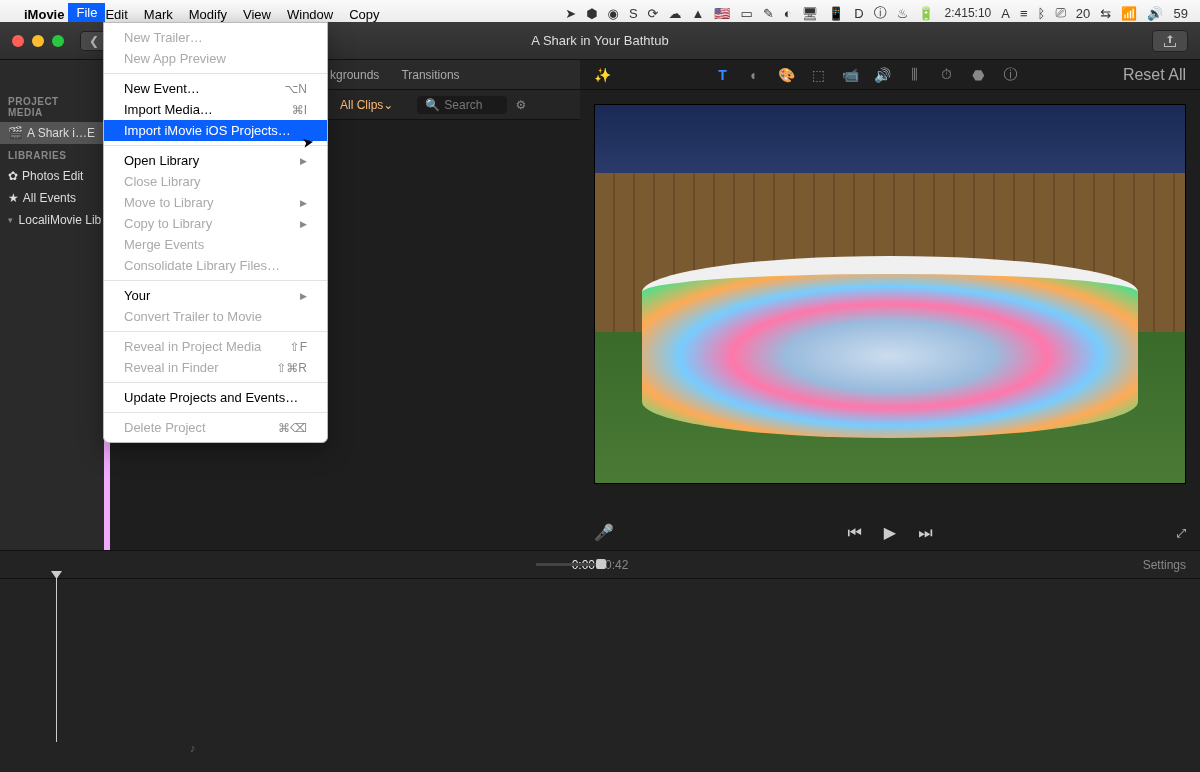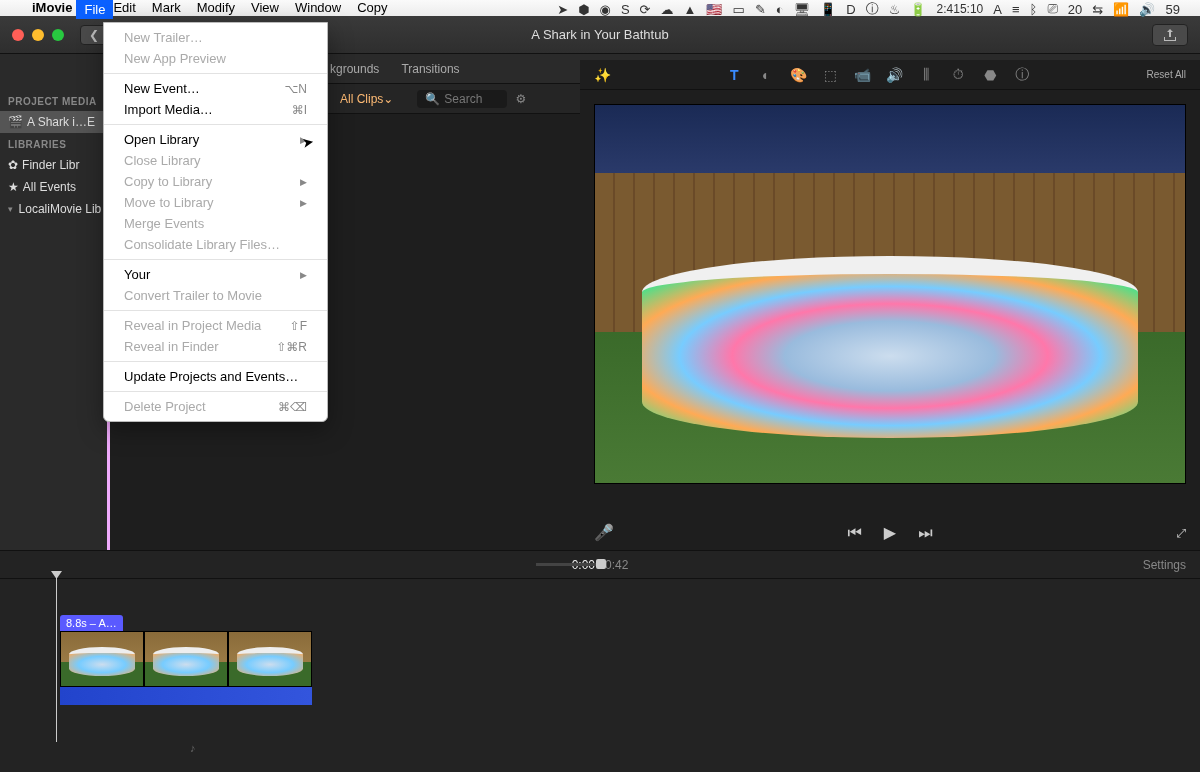--- a/index.html
+++ b/index.html
@@ -1,19 +1,19 @@
 <!DOCTYPE html>
 <html><head>
 <meta charset="utf-8">
 <style>
   * { margin: 0; padding: 0; box-sizing: border-box; font-family: -apple-system, "Helvetica Neue", Arial, sans-serif; }
   body { width: 1200px; height: 772px; background: #1e1e1e; overflow: hidden; position: relative; color: #ccc; font-size: 13px; }
 
   
-  .menubar { height: 16px; background: linear-gradient(#fafafa,#ececec); display:flex; align-items:flex-start; padding:0 20px; color:#000; font-size:13px; position:relative; z-index:100;}
+  .menubar { height: 22px; background: linear-gradient(#fafafa,#ececec); display:flex; align-items:flex-end; padding:0 12px; color:#000; font-size:13px; position:relative; z-index:100;}
   .menubar .apple { font-size:14px; margin-right:12px;}
   .menubar .app { font-weight:600; margin-right:12px;}
   .menubar .m { margin-right:16px; cursor:default;}
   .menubar .m.open { background:#0a60ff; color:#fff; padding:2px 8px; margin-right:0; margin-left:-8px;}
   .menubar .right { margin-left:auto; display:flex; gap:10px; align-items:center; font-size:13px; color:#333;}
   .menubar .right span { display:inline-flex; align-items:center; }
   .menubar .clock { font-size:12px; line-height:9px; text-align:center;}
 
   
   .toolbar { height:38px; background:linear-gradient(#3a3a3a,#2e2e2e); display:flex; align-items:center; padding:0 12px; border-bottom:1px solid #111;}
@@ -25,21 +25,21 @@
 
   
   .tabbar { height:30px; background:#2a2a2a; display:flex; align-items:center; padding-left:330px; border-bottom:1px solid #111; font-size:12px; color:#aaa;}
   .tabbar span { margin-right:22px;}
   .filterbar { height:30px; background:#252525; display:flex; align-items:center; padding-left:340px; border-bottom:1px solid #111; font-size:12px;}
   .filterbar .clips { color:#fdba74; margin-right:24px;}
   .filterbar .search { background:#1a1a1a; border-radius:4px; padding:2px 8px; color:#777; width:90px; display:flex; align-items:center; gap:4px;}
   .filterbar .gear { margin-left:8px; color:#888;}
 
   
-  .sidebar { position:absolute; left:0; top:60px; width:110px; bottom:222px; background:#2a2a2a; padding-top:30px; font-size:12px; border-right:3px solid #f0abfc;}
+  .sidebar { position:absolute; left:0; top:60px; width:110px; bottom:222px; background:#2a2a2a; padding-top:30px; font-size:12px; border-right:6px solid #f0abfc;}
   .sidebar .hdr { color:#888; font-size:10px; font-weight:600; letter-spacing:0.5px; padding:6px 8px 4px;}
   .sidebar .item { padding:4px 8px; color:#ddd; display:flex; align-items:center; gap:4px; white-space:nowrap; overflow:hidden;}
   .sidebar .item.sel { background:#555;}
   .sidebar .tri::before { content:"▸"; font-size:9px; margin-right:2px; color:#888;}
   .sidebar .tri.open::before { content:"▾";}
 
   
   .dropdown { position:absolute; left:103px; top:22px; width:225px; background:#fff; border:1px solid #bbb; border-radius:0 0 6px 6px; box-shadow:0 8px 24px rgba(0,0,0,0.35); z-index:200; padding:4px 0; font-size:13px; color:#000;}
   .dropdown .mi { padding:3px 20px; display:flex; justify-content:space-between; align-items:center;}
   .dropdown .mi.dis { color:#aaa;}
@@ -47,21 +47,21 @@
   .dropdown .sep { height:1px; background:#e2e2e2; margin:4px 0;}
   .dropdown .sc { color:#888; font-size:12px;}
   .dropdown .arrow::after { content:"▶"; font-size:9px; color:#888;}
   .cursor { position:absolute; left:302px; top:134px; z-index:300; font-size:14px; color:#000; transform:rotate(-10deg);}
 
   
   .preview { position:absolute; left:580px; right:0; top:60px; bottom:222px; background:#1e1e1e;}
   .preview-tools { height:30px; display:flex; align-items:center; padding:0 14px; gap:16px; color:#888; font-size:14px; border-bottom:1px solid #111;}
   .preview-tools .spacer { flex:1;}
   .preview-tools .t-icon { width:16px; text-align:center;}
-  .preview-tools .reset { color:#aaa; font-size:10px;text-align:right;}
+  .preview-tools .reset { color:#aaa; font-size:16px;text-align:right;}
   .video { margin:14px; height:380px; background:linear-gradient(180deg,#1a2a55 0%, #2a3a6a 18%, #8a6b3a 18%, #9a7a45 60%, #3a6a2a 60%, #4a7a35 100%); position:relative; border:1px solid #000;}
   .fence { position:absolute; top:18%; left:0; right:0; bottom:40%; background:repeating-linear-gradient(90deg,#7a5a30 0 18px,#6a4a28 18px 20px);}
   .pool { position:absolute; bottom:12%; left:8%; right:8%; height:48%; border-radius:50% / 20%; background:radial-gradient(ellipse at center,#cde 0%, #9bd 30%, #f7a 45%, #7cf 60%, #fa5 75%, #5d8 90%); border-top:18px solid #f0f0f0;}
   .playback { position:absolute; bottom:8px; left:0; right:0; display:flex; align-items:center; justify-content:center; gap:22px; color:#ccc; font-size:16px;}
   .mic { position:absolute; left:14px;}
   .full { position:absolute; right:14px; font-size:12px;}
 
   
   .timeline { position:absolute; left:0; right:0; bottom:0; height:222px; background:#232323; border-top:1px solid #111;}
   .timeline-hdr { height:28px; display:flex; align-items:center; padding:0 14px; font-size:12px; color:#888; border-bottom:1px solid #111;}
@@ -154,21 +154,21 @@
 <div class="filterbar">
   <span class="clips"><span>All Clips</span> ⌄</span>
   <span class="search">🔍 <span>Search</span></span>
   <span class="gear">⚙</span>
 </div>
 
 <div class="sidebar">
   <div class="hdr">PROJECT MEDIA</div>
   <div class="item sel">🎬 <span>A Shark i…E</span></div>
   <div class="hdr">LIBRARIES</div>
-  <div class="item">✿ <span>Finder Libr</span></div>
+  <div class="item">✿ <span>Photos Edit</span></div>
   <div class="item">★ <span>All Events</span></div>
   <div class="item tri open">
       <span>LocaliMovie Lib</span>
     </div>
 </div>
 
 <div class="browser"></div>
 
 <div class="dropdown">
   <div class="mi dis">
@@ -179,32 +179,35 @@
     </div>
   <div class="sep"></div>
   <div class="mi">
       <span>New Event…</span>
       <span class="sc">⌥N</span>
     </div>
   <div class="mi">
       <span>Import Media…</span>
       <span class="sc">⌘I</span>
     </div>
+  <div class="mi hl">
+      <span>Import iMovie iOS Projects…</span>
+    </div>
   <div class="sep"></div>
   <div class="mi arrow">
       <span>Open Library</span>
     </div>
   <div class="mi dis">
       <span>Close Library</span>
     </div>
   <div class="mi dis arrow">
+      <span>Move to Library</span>
+    </div>
+  <div class="mi dis arrow">
       <span>Copy to Library</span>
-    </div>
-  <div class="mi dis arrow">
-      <span>Move to Library</span>
     </div>
   <div class="mi dis">
       <span>Merge Events</span>
     </div>
   <div class="mi dis">
       <span>Consolidate Library Files…</span>
     </div>
   <div class="sep"></div>
   <div class="mi arrow">
       <span>Your</span>
@@ -263,23 +266,14 @@
   </div>
 </div>
 
 <div class="timeline">
   <div class="timeline-hdr">
     <span class="time"><span class="cur">0:00</span> / <span>0:42</span></span>
     <span class="slider" style="margin-left:auto"></span>
     <span class="settings">Settings</span>
   </div>
   <div class="playhead"></div>
-  <div class="track">
-    <span class="cliplabel">8.8s – A…</span>
-    <div class="clips">
-      <div class="clip"></div>
-      <div class="clip"></div>
-      <div class="clip"></div>
-    </div>
-    <div class="wave"></div>
-  </div>
   <div class="audiostub">♪</div>
 </div>
 
 </body></html>

